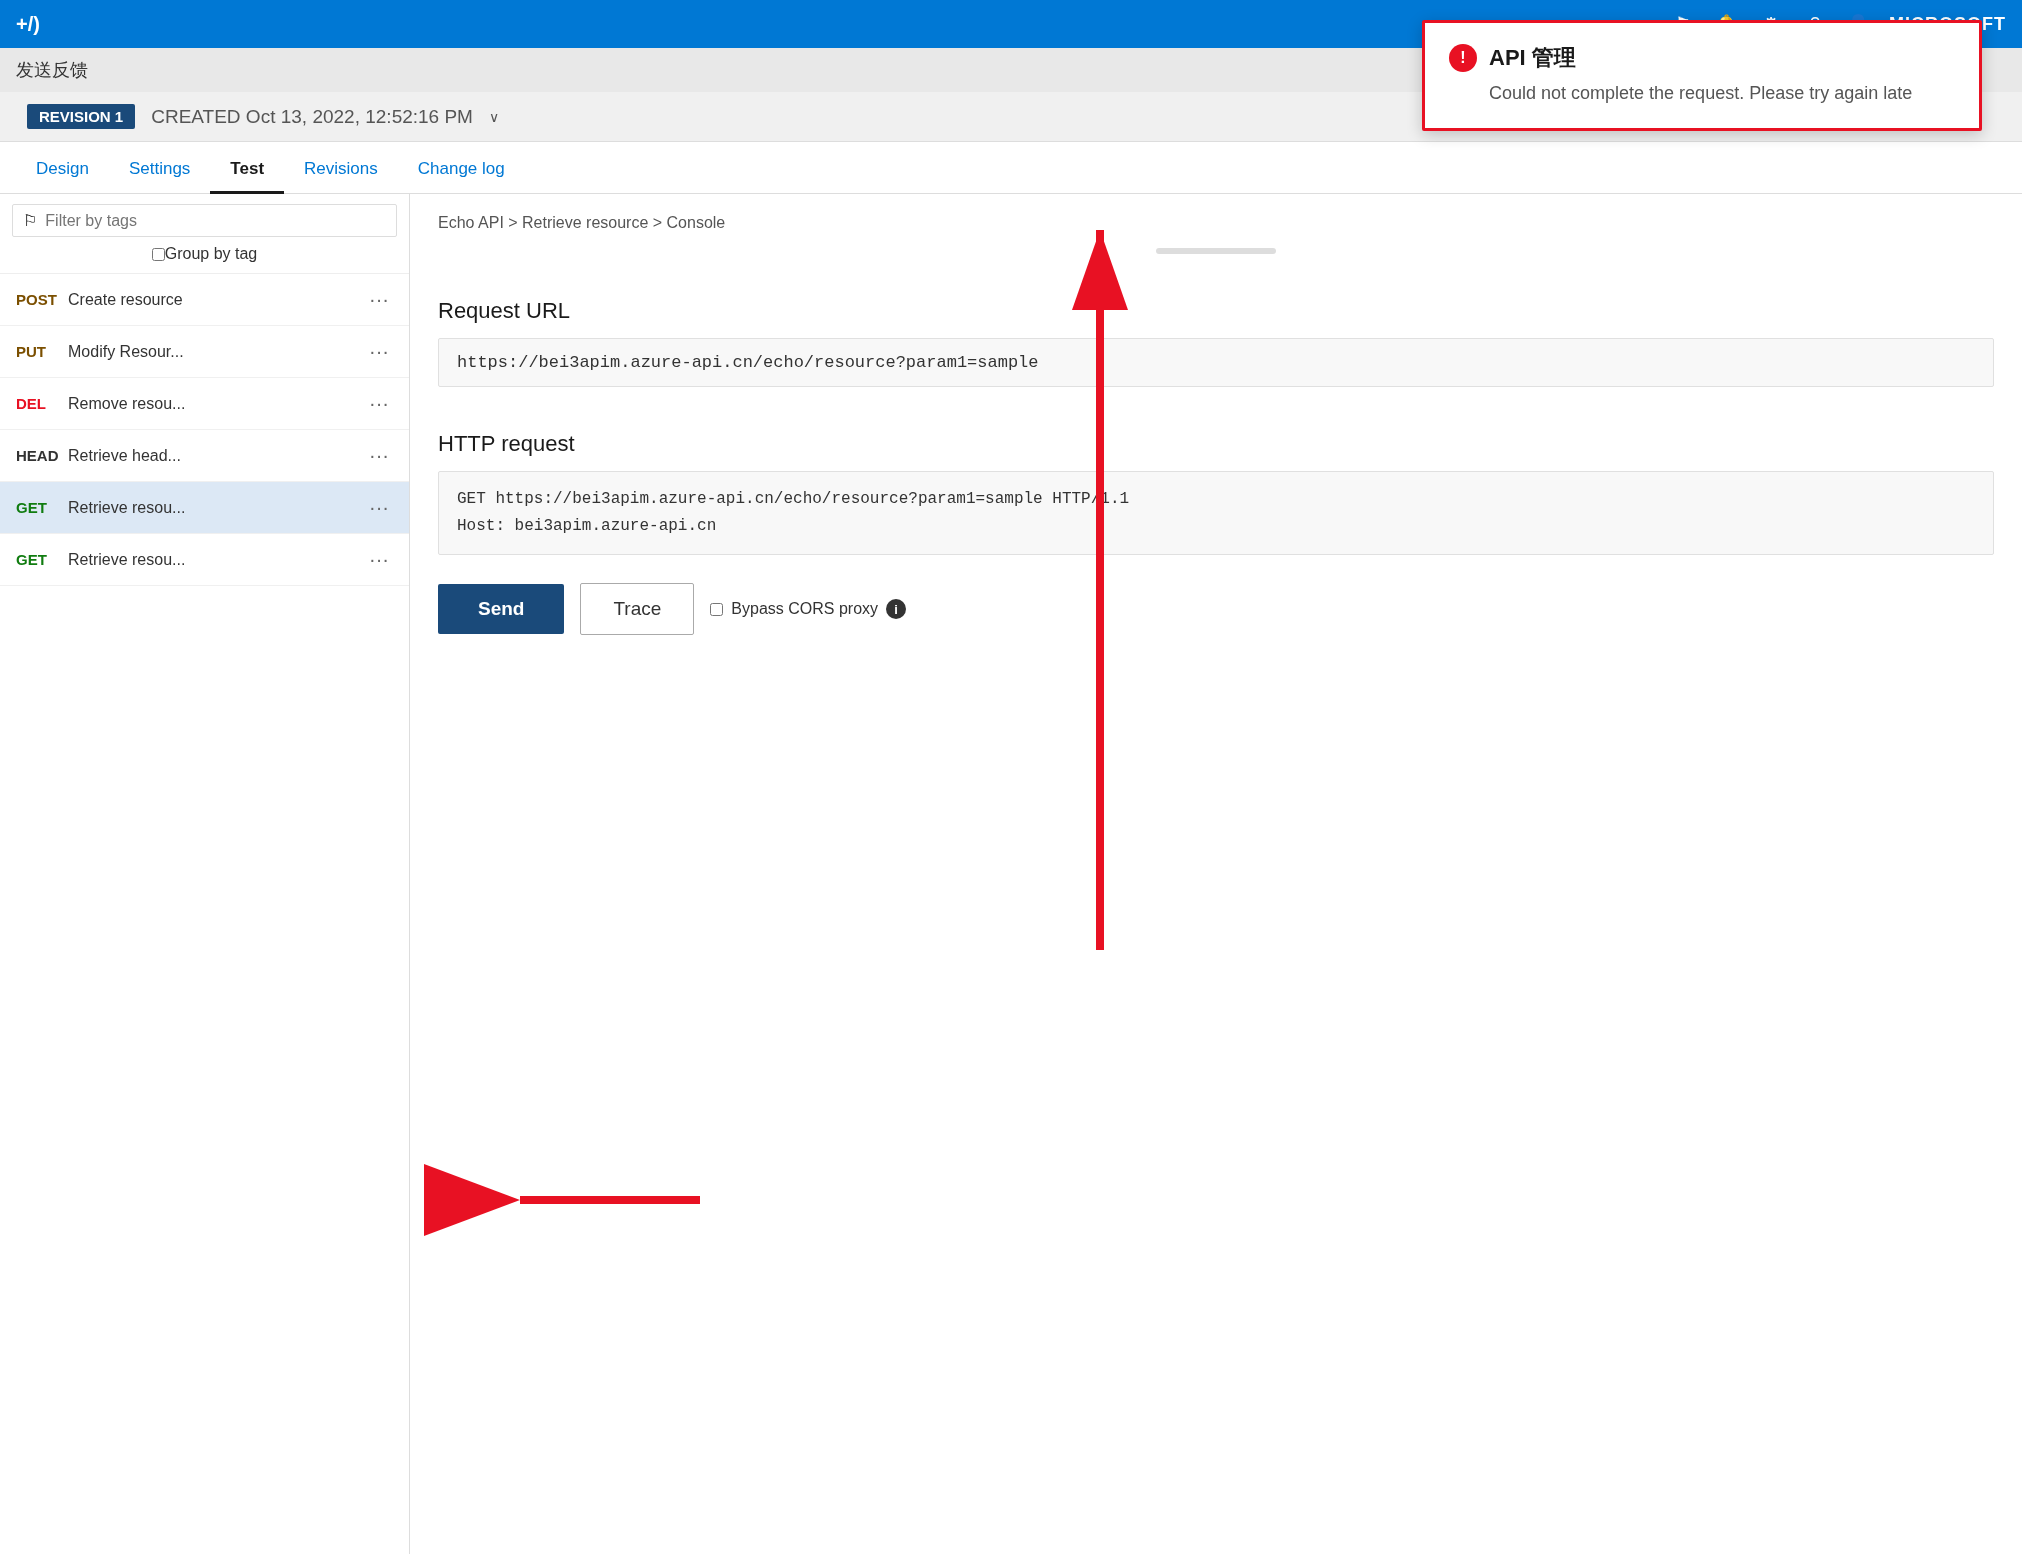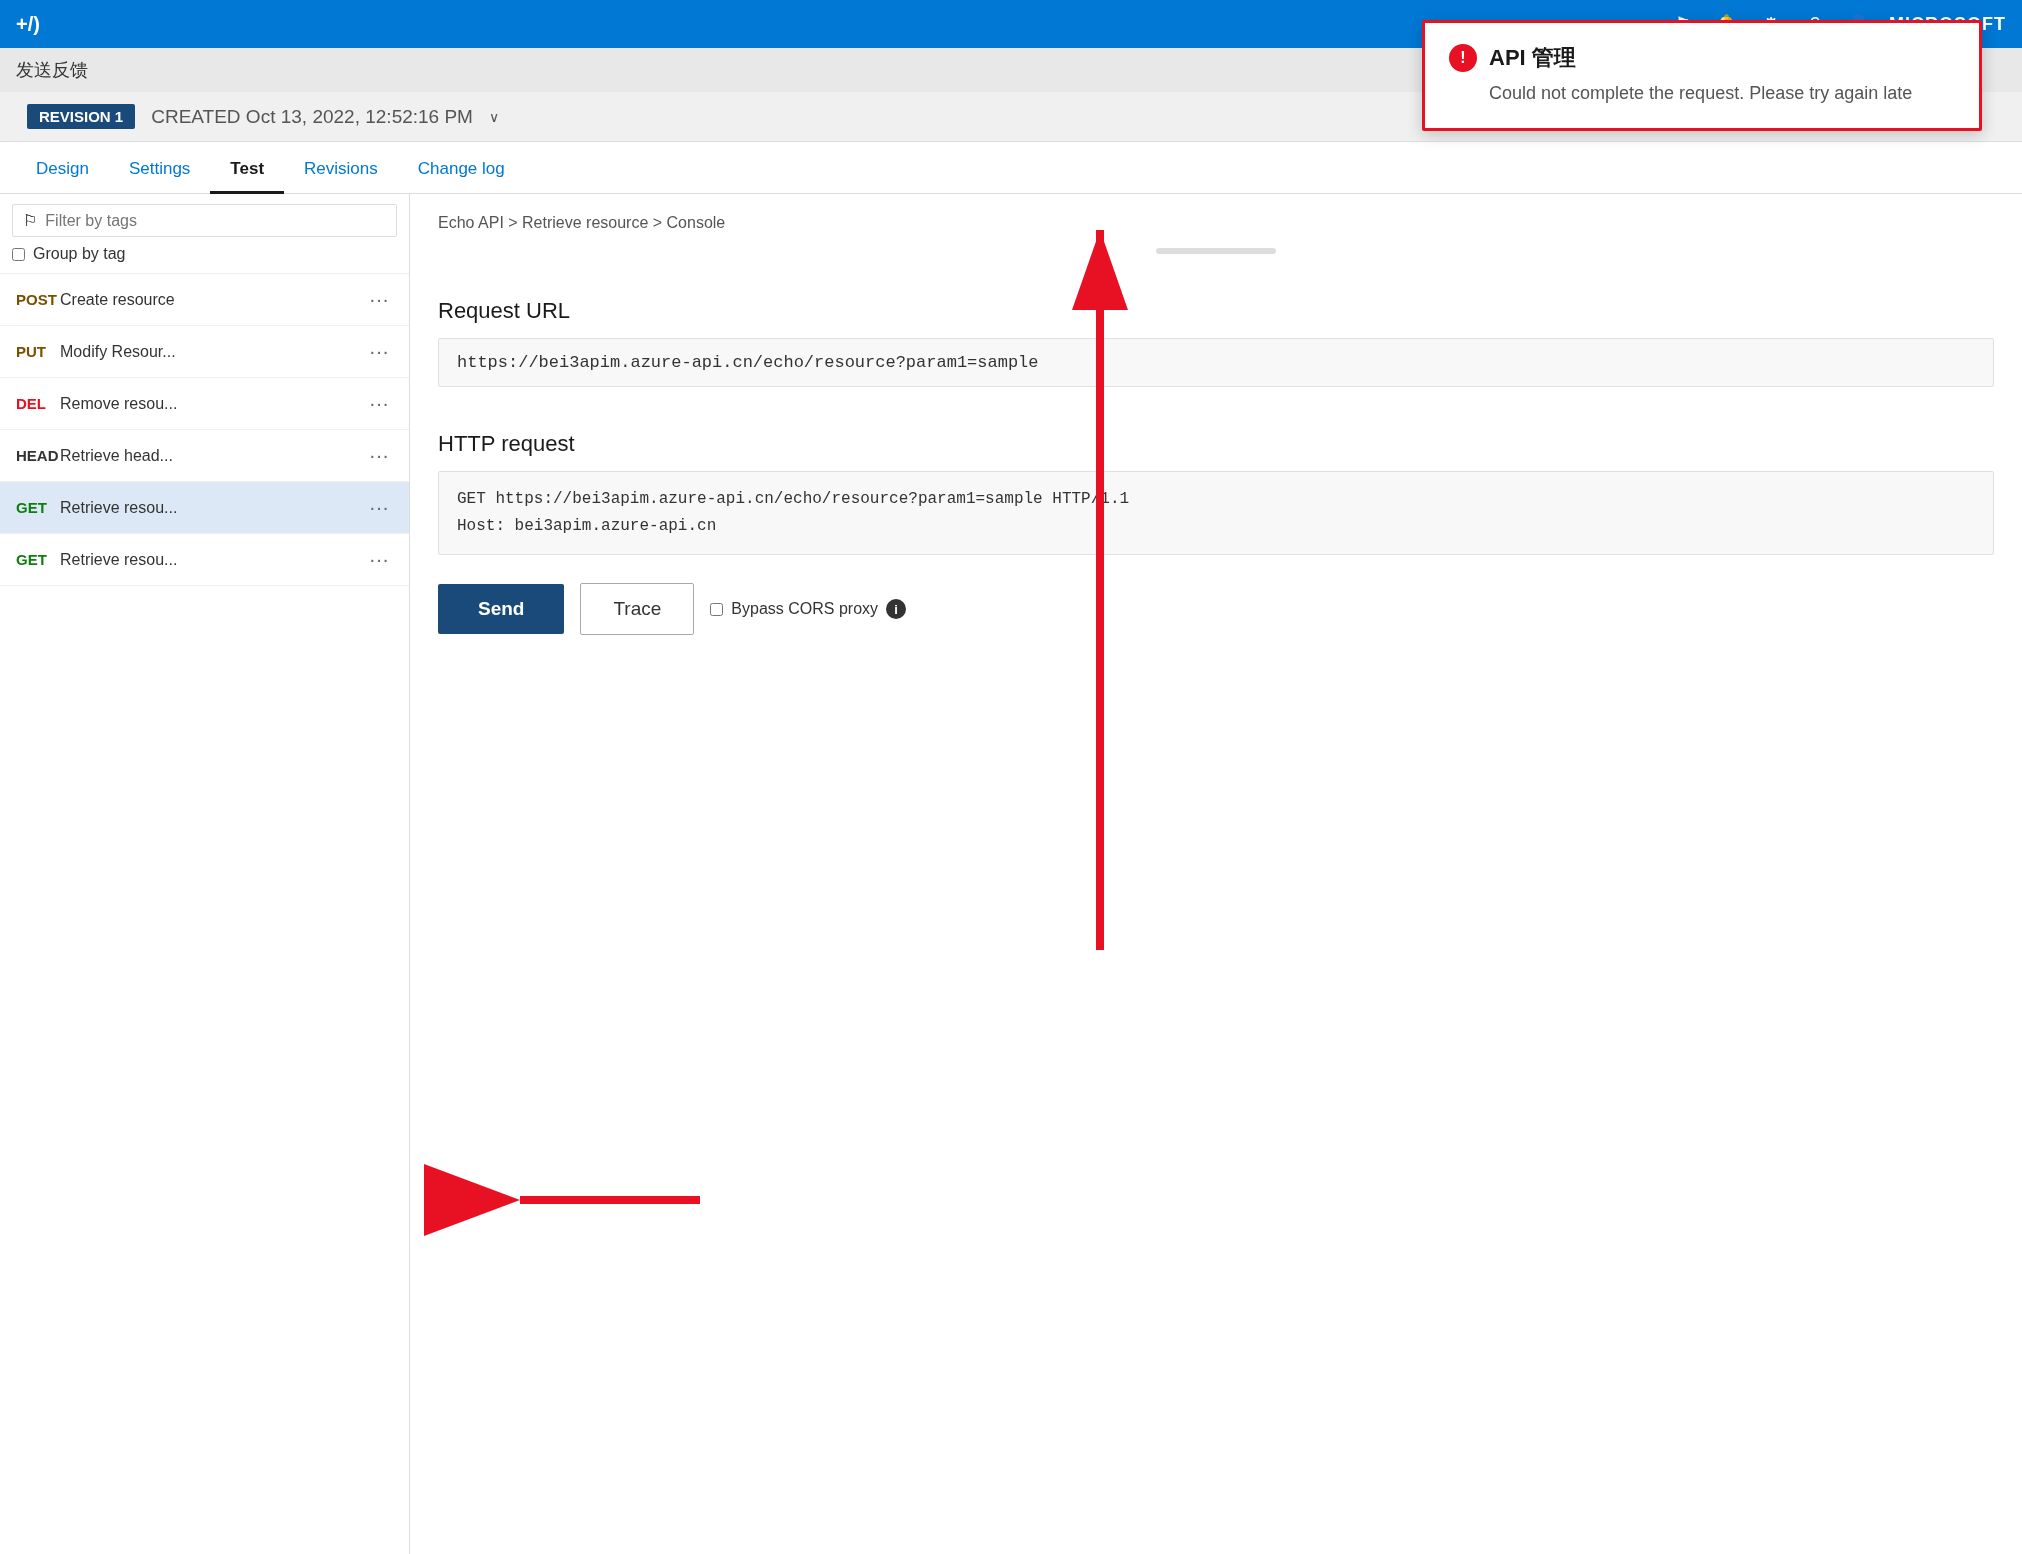--- a/index.html
+++ b/index.html
@@ -189,35 +189,35 @@
       border: none;
       outline: none;
       font-size: 16px;
       color: #555;
       background: transparent;
       width: 100%;
     }
     .group-by-tag {
       display: flex;
       align-items: center;
-      gap: 8px;
-      font-size: 16px;
-      color: #333;
+      font-size: 16px;
+      color: #333;
+      justify-content: center;
     }
     .sidebar-list {
       flex: 1;
       overflow-y: auto;
     }
     .api-item {
       display: flex;
       align-items: center;
       padding: 14px 16px;
       border-bottom: 1px solid #f0f0f0;
       cursor: pointer;
-      gap: 0;
+      gap: 8px;
       position: relative;
     }
     .api-item.active { background: #dce8f5; }
     .method-badge {
       font-size: 15px;
       font-weight: 700;
       min-width: 44px;
     }
     .method-post { color: #7b4f00; }
     .method-put { color: #7b4f00; }

